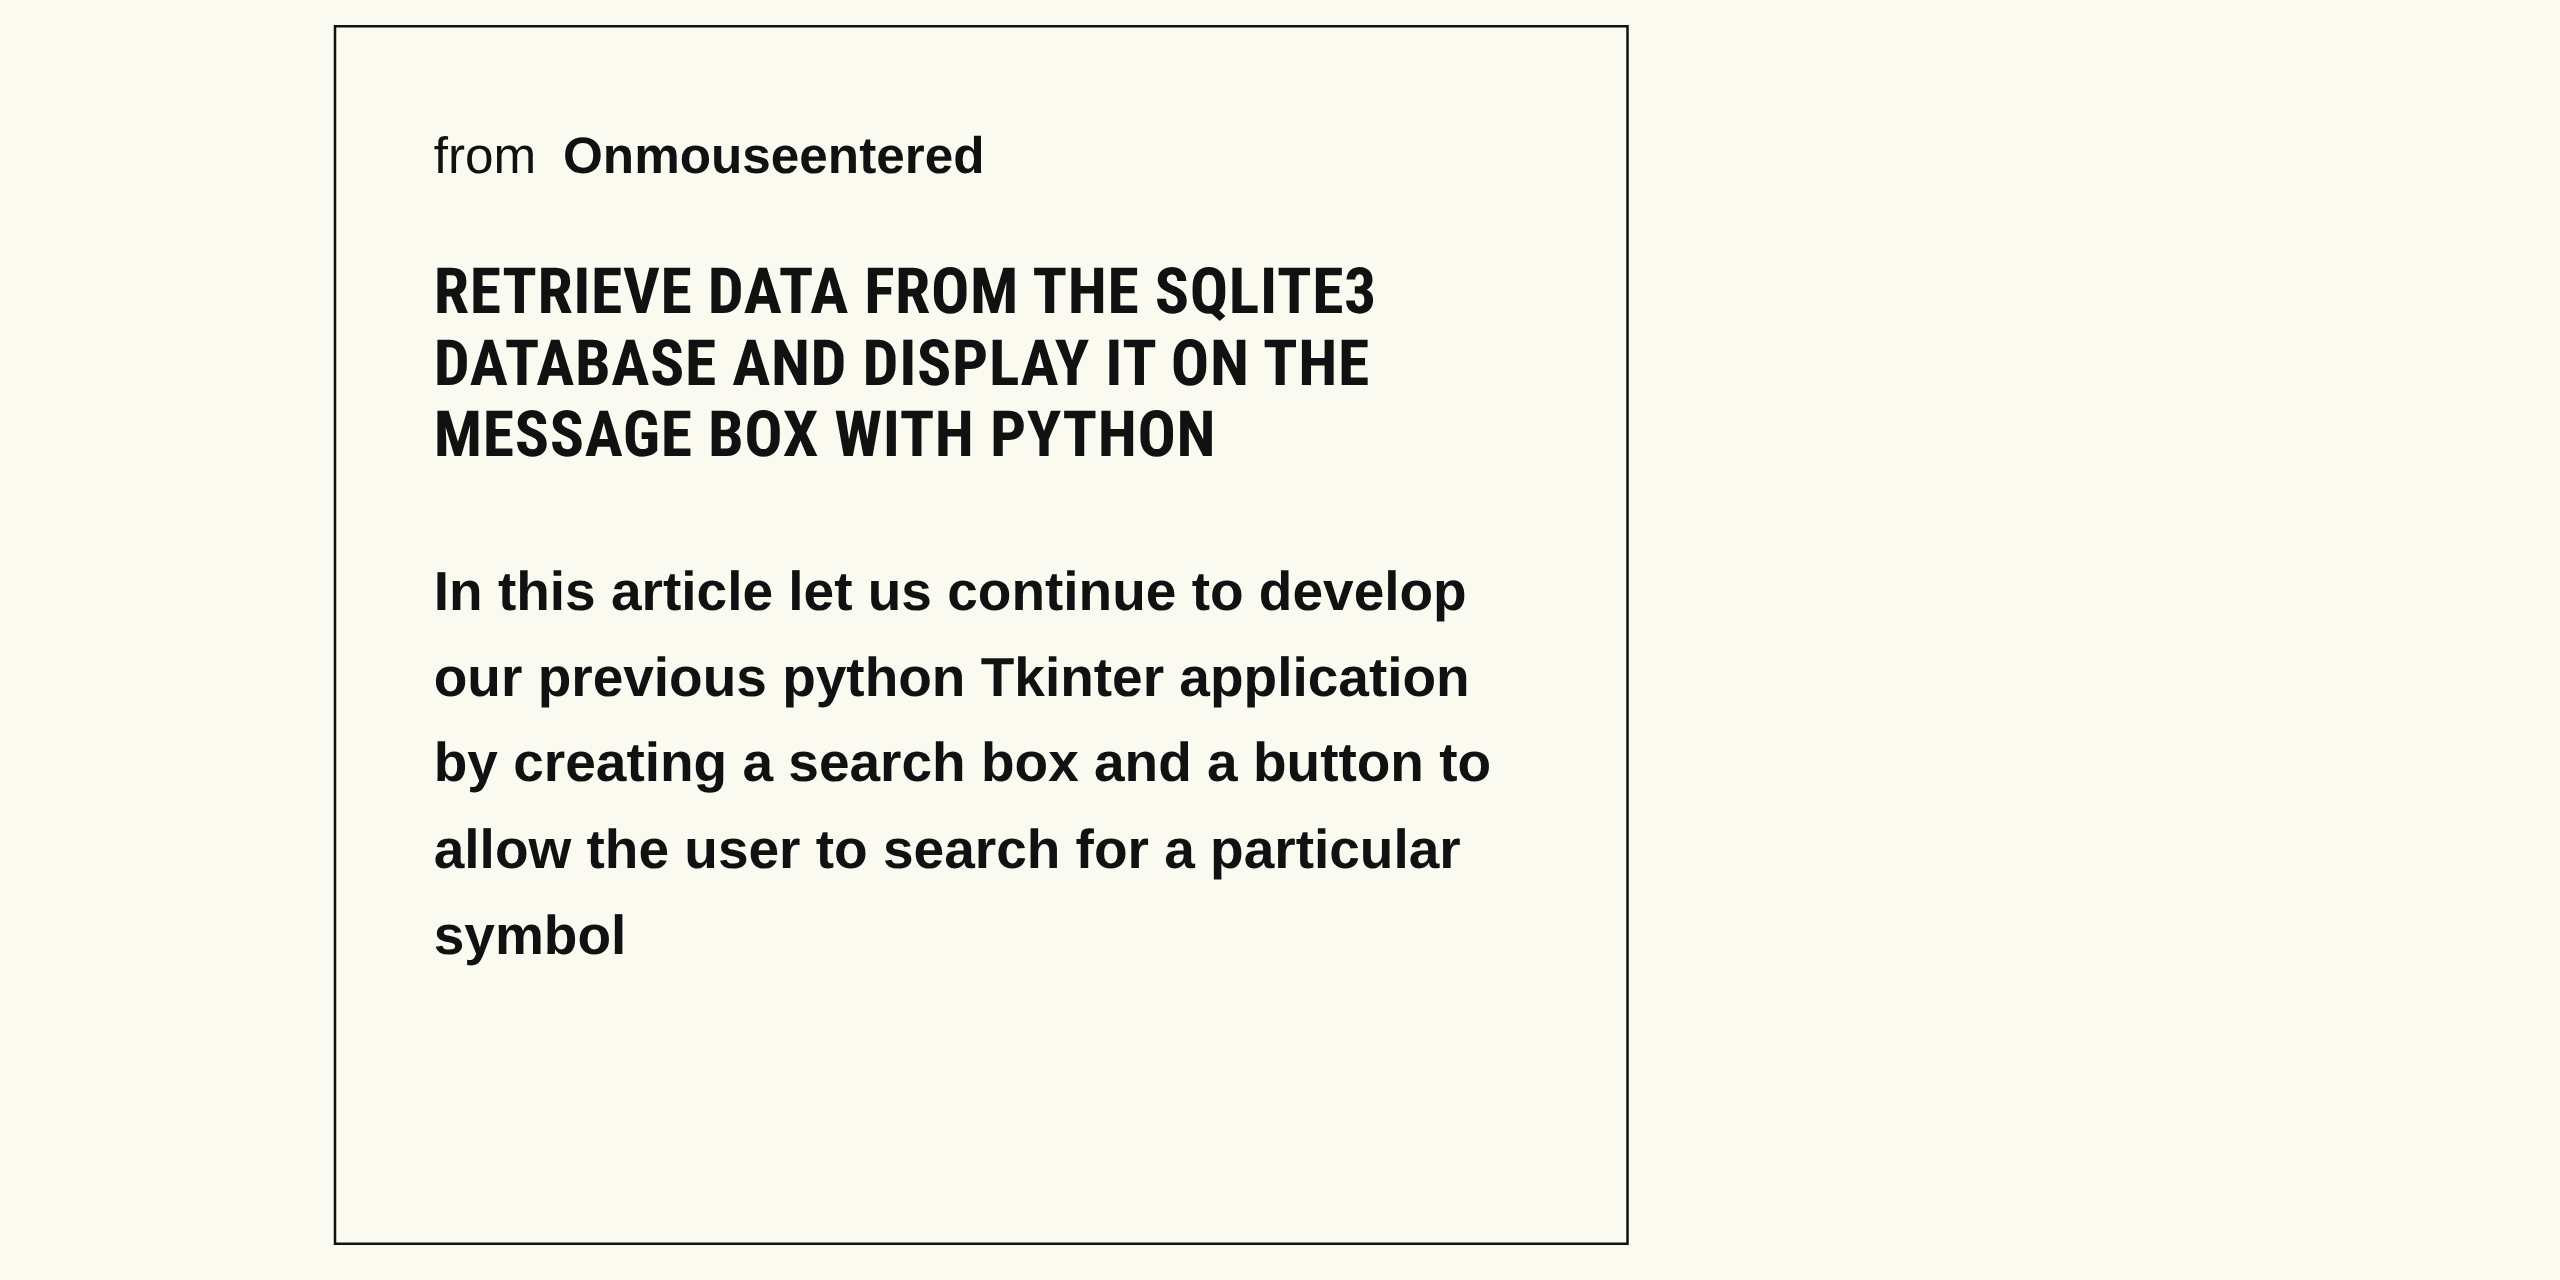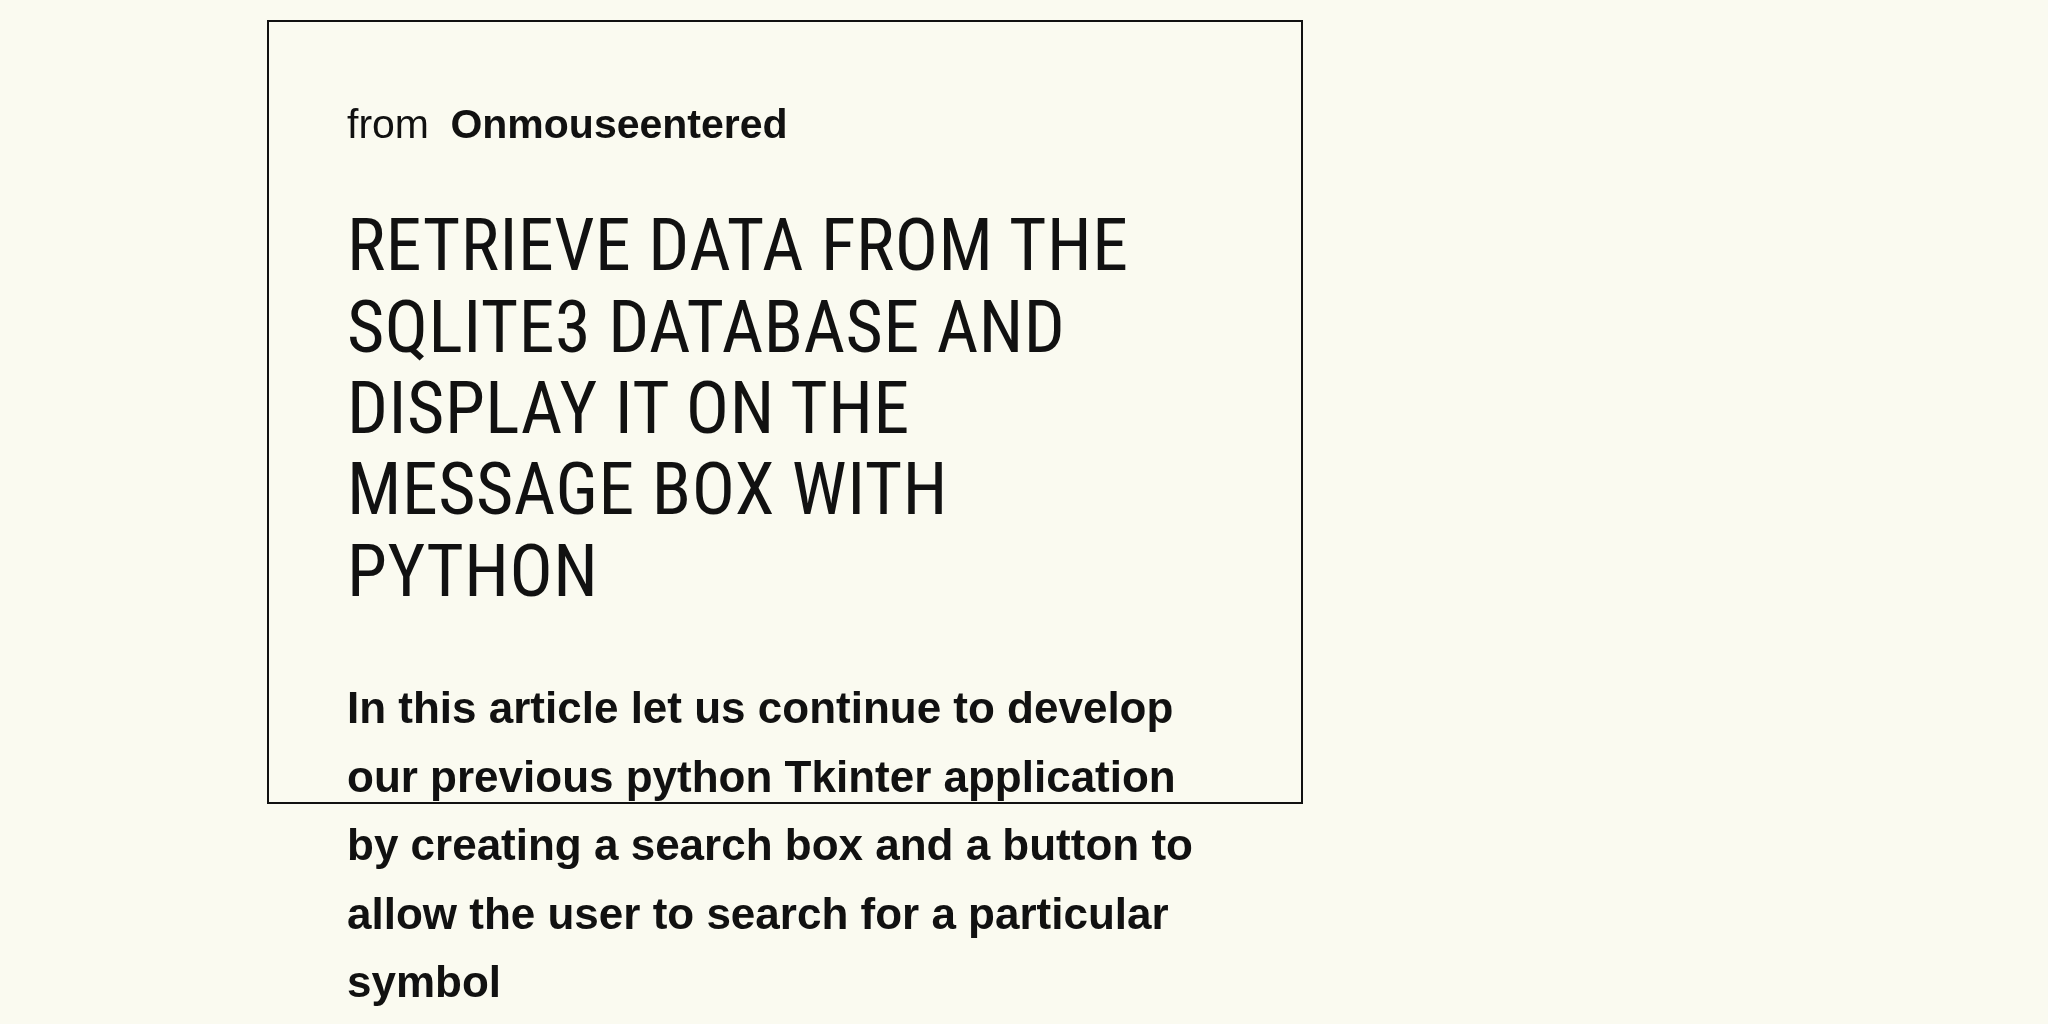--- a/index.html
+++ b/index.html
@@ -13,43 +13,43 @@
     height: 1024px;
     overflow: hidden;
     font-family: -apple-system, BlinkMacSystemFont, "Segoe UI", Helvetica, Arial, sans-serif;
     color: #111;
   }
   .container {
     position: absolute;
     left: 267px;
     top: 20px;
     width: 1036px;
-    height: 784px;
+    height: 976px;
     border: 2px solid #111;
     background: #fafaf0;
     padding: 78px 82px 0 78px;
   }
   .from-line {
     font-size: 41px;
     line-height: 1.2;
     margin-bottom: 56px;
     font-family: "Helvetica Neue", Helvetica, Arial, sans-serif;
   }
   .from-label {
     font-weight: 400;
   }
   .from-author {
     font-weight: 700;
     margin-left: 10px;
   }
   .title {
     font-family: "Arial Narrow", "Helvetica Neue Condensed", "Roboto Condensed", Impact, sans-serif;
     font-stretch: condensed;
-    font-weight: 400;
-    font-size: 72px;
+    font-weight: 700;
+    font-size: 51px;
     line-height: 1.13;
     letter-spacing: 0.5px;
     text-transform: uppercase;
     margin-bottom: 62px;
     max-width: 860px;
   }
   .body-text {
     font-size: 44px;
     line-height: 1.56;
     font-weight: 700;

